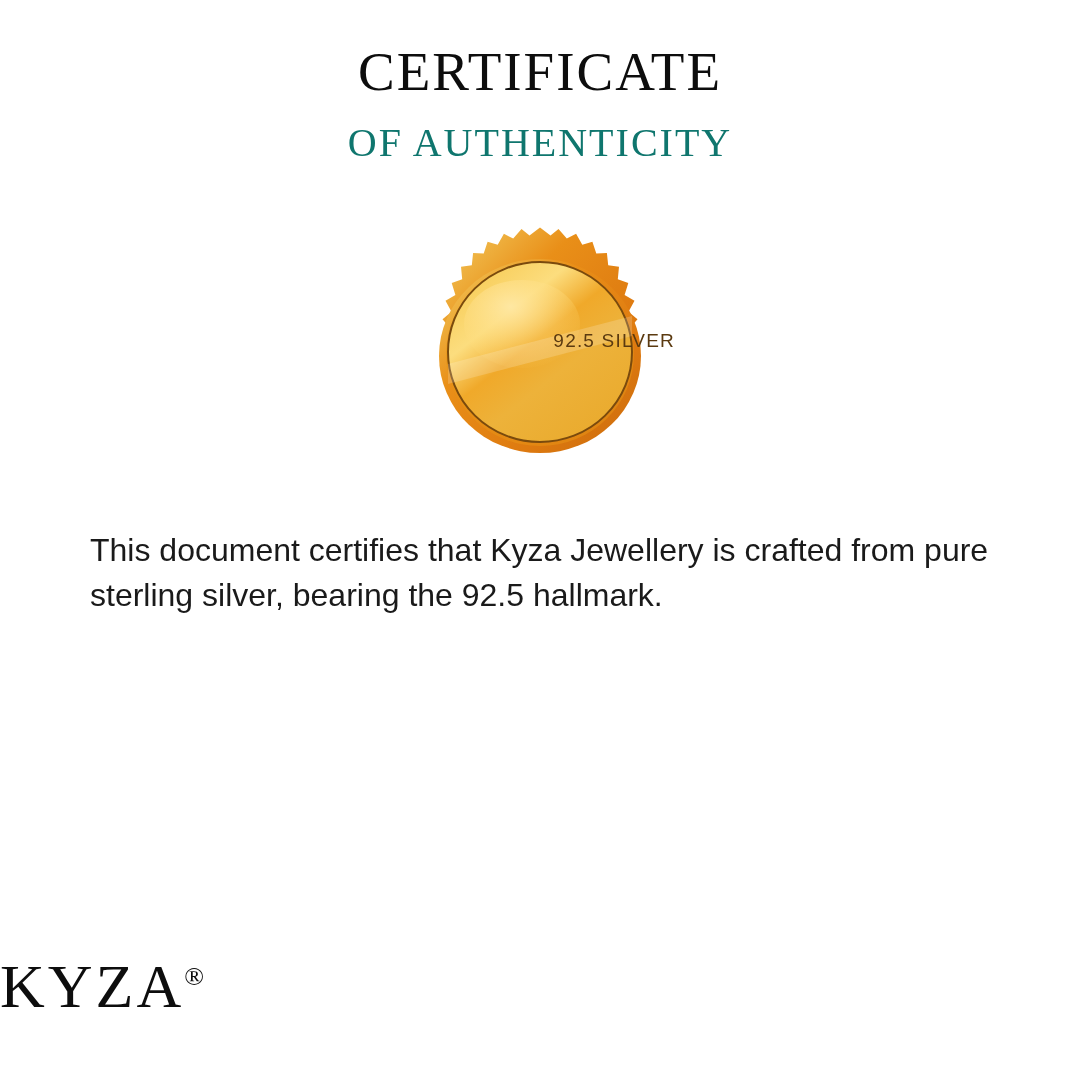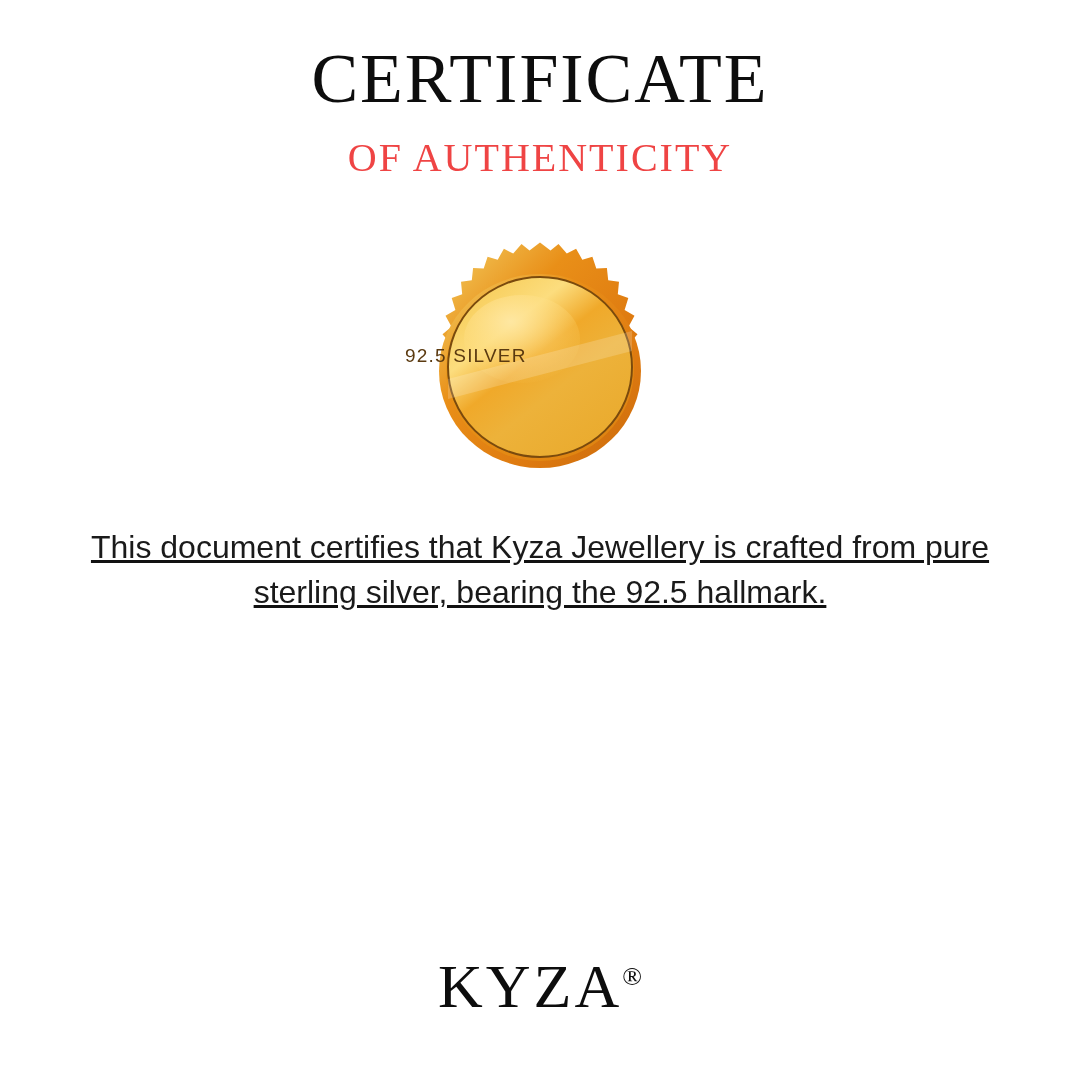--- a/index.html
+++ b/index.html
@@ -25,33 +25,33 @@
   }
 
   
   .title-block {
     margin-top: 44px;
     text-align: center;
     width: 100%;
   }
   .title {
     font-family: "Liberation Serif", serif;
-    font-size: 70px;
+    font-size: 55px;
     line-height: 1.0;
     letter-spacing: 2px;
     font-weight: 400;
     color: #0d0d0d;
     margin: 0;
   }
   .subtitle {
     font-family: "Liberation Serif", serif;
     font-size: 40px;
     letter-spacing: 2px;
     font-weight: 400;
-    color: #ef4444;
+    color: #0f766e;
     margin: 20px 0 0 0;
   }
 
   
   .seal-wrap {
     margin-top: 56px;
     width: 270px;
     height: 260px;
     position: relative;
     display: flex;
@@ -61,54 +61,53 @@
   .seal-svg {
     position: absolute;
     top: 0;
     left: 0;
   }
   .seal-text {
     position: absolute;
     top: 108px;
     left: 0;
     width: 270px;
-    text-align: left;
+    text-align: right;
     font-family: "Liberation Sans", sans-serif;
     font-size: 19px;
     letter-spacing: 1.2px;
     color: #5b3a10;
     font-weight: 400;
   }
 
   
   .body-copy {
-    margin-top: 28px;
+    margin-top: 46px;
     width: 900px;
-    text-align: center;
-    text-decoration: underline;
+    text-align: left;
   }
   .para {
     font-family: "Liberation Sans", sans-serif;
     font-size: 32px;
     line-height: 1.42;
     color: #1a1a1a;
     margin: 0;
     font-weight: 400;
   }
   .para + .para {
     margin-top: 44px;
   }
 
   
   .brand {
     position: absolute;
     left: 0;
     bottom: 58px;
     width: 1080px;
-    text-align: center;
+    text-align: left;
   }
   .brand-name {
     font-family: "Liberation Serif", serif;
     font-size: 62px;
     letter-spacing: 3px;
     color: #0d0d0d;
     display: inline-block;
     position: relative;
     font-weight: 400;
   }

